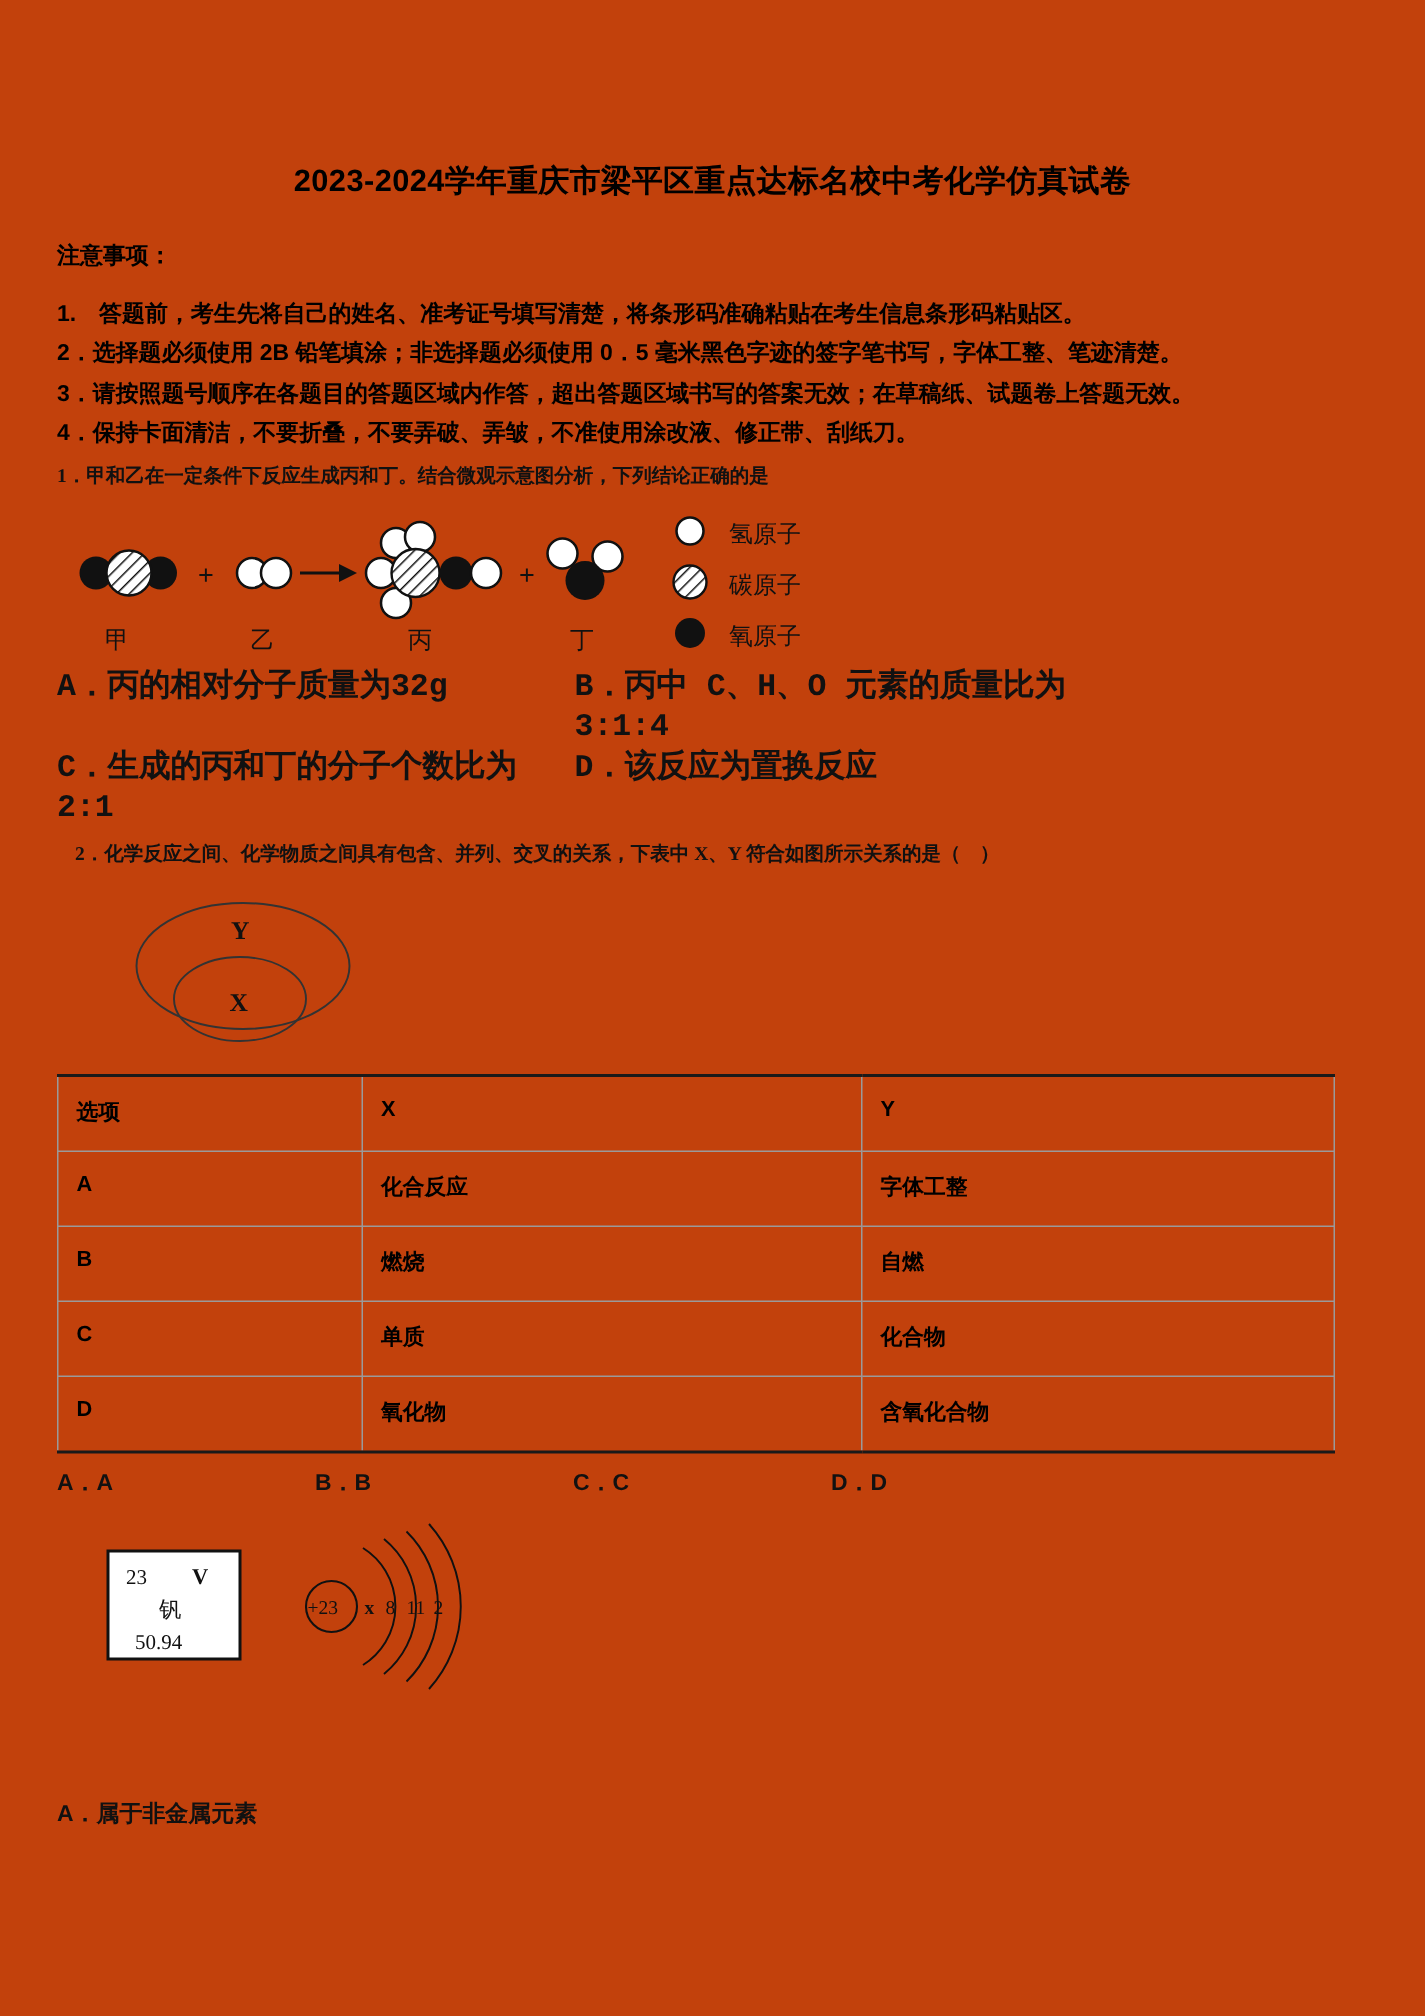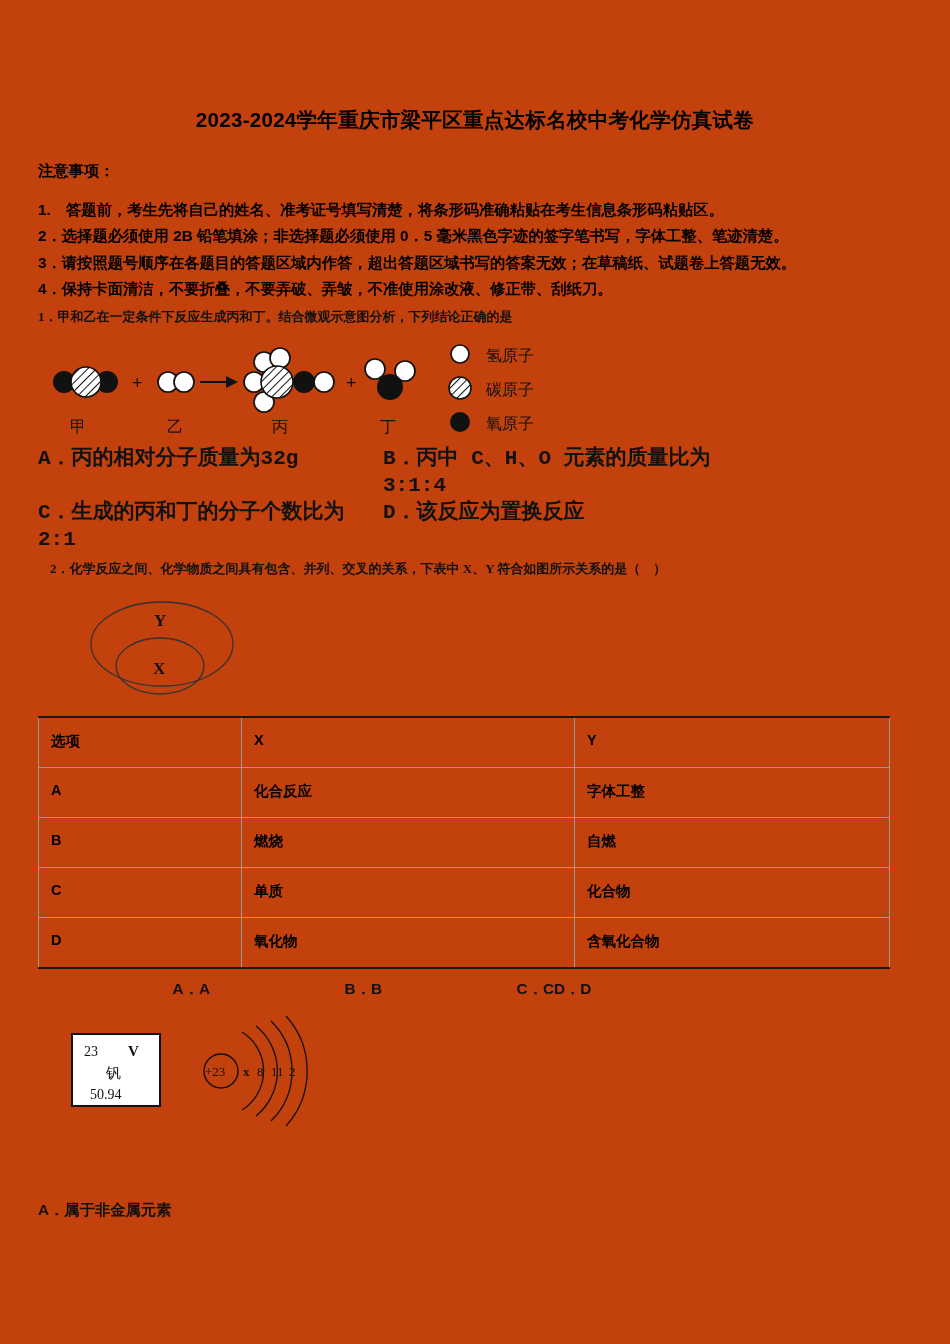--- a/index.html
+++ b/index.html
@@ -75,21 +75,21 @@
   .opt-row .opt { flex: 0 0 auto; }
   .opt-a { width: 345px; }
   .opt-b { width: 345px; }
   .abcd-row {
     display: flex;
     font-size: 15.3px;
     font-family: "Liberation Sans", "DejaVu Sans", sans-serif;
     font-weight: bold;
     line-height: 27px;
   }
-  .abcd-row span { display: block; text-align: right; }
+  .abcd-row span { display: block; }
   .abcd-row span:nth-child(1) { width: 172px; }
   .abcd-row span:nth-child(2) { width: 172px; }
   .abcd-row span:nth-child(3) { width: 172px; }
 
   
   .fig-molecules {
     position: relative;
     height: 105px;
     margin-top: 10px;
   }

